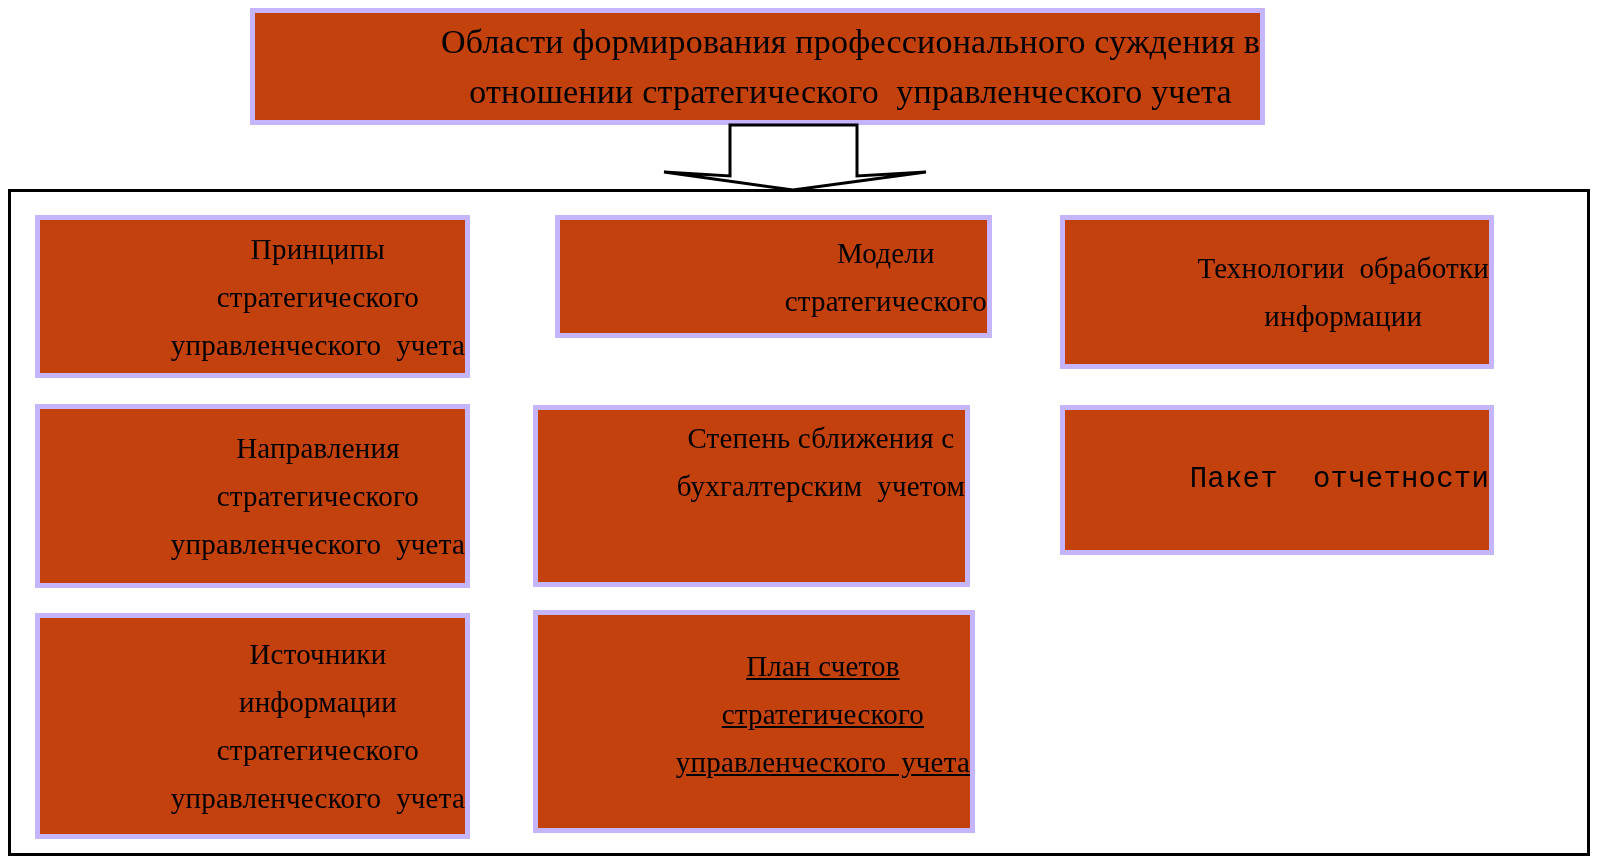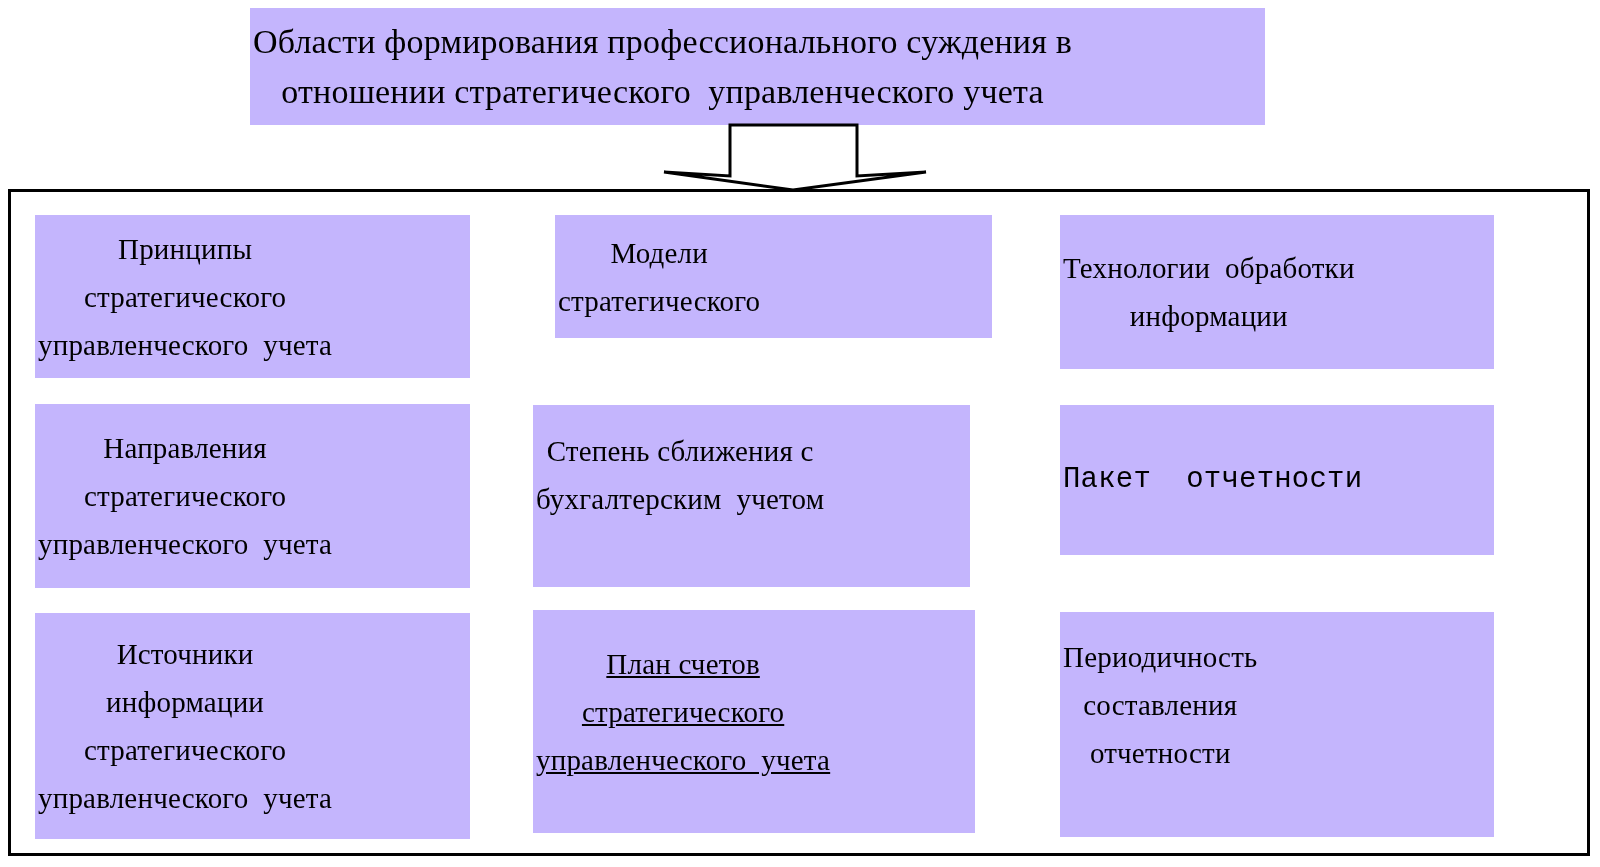--- a/index.html
+++ b/index.html
@@ -11,25 +11,25 @@
     position: relative;
     width: 1600px;
     height: 867px;
     background: #ffffff;
     font-family: "Liberation Serif", "DejaVu Serif", serif;
     color: #000000;
   }
   .box {
     position: absolute;
     box-sizing: border-box;
-    background: #c4b5fd;
-    border: 3px solid #c4b5fd;
+    background: #c2410c;
+    border: 5px solid #c4b5fd;
     display: flex;
     align-items: center;
-    justify-content: flex-start;
+    justify-content: flex-end;
     text-align: center;
   }
   .container-frame {
     position: absolute;
     box-sizing: border-box;
     border: 3px solid #000000;
     background: #ffffff;
   }
   .txt {
     white-space: pre-wrap;
@@ -37,21 +37,21 @@
     line-height: 48px;
     letter-spacing: 0.2px;
   }
   .title-txt {
     white-space: pre-wrap;
     font-size: 34px;
     line-height: 50px;
     letter-spacing: 0.2px;
   }
   .v-top { align-items: flex-start; }
-  .pt17 { padding-top: 19px; }
+  .pt17 { padding-top: 4px; }
   .pt25 { padding-top: 27px; text-decoration: underline; }
   .pt18 { padding-top: 18px; }
   .arrow-svg {
     position: absolute;
     left: 655px;
     top: 123px;
     width: 280px;
     height: 69px;
     overflow: visible;
   }
@@ -109,19 +109,14 @@
 стратегического
 управленческого  учета</div>
   </div>
 
   <div class="box v-top pt25" style="left:533px; top:610px; width:442px; height:223px;">
     <div class="txt">План счетов
 стратегического
 управленческого  учета</div>
   </div>
 
-  <div class="box v-top pt18" style="left:1060px; top:612px; width:434px; height:225px;">
-    <div class="txt">Периодичность
-составления
-отчетности</div>
-  </div>
 
 </div>
 
 </body></html>

